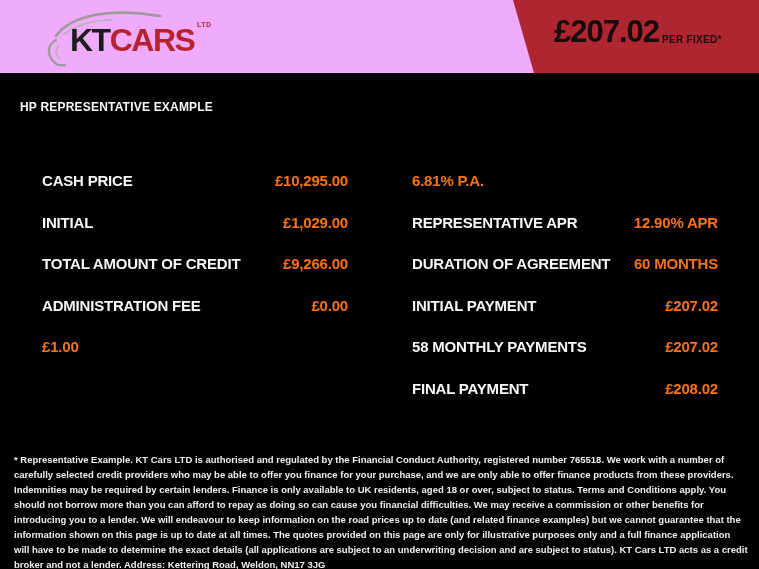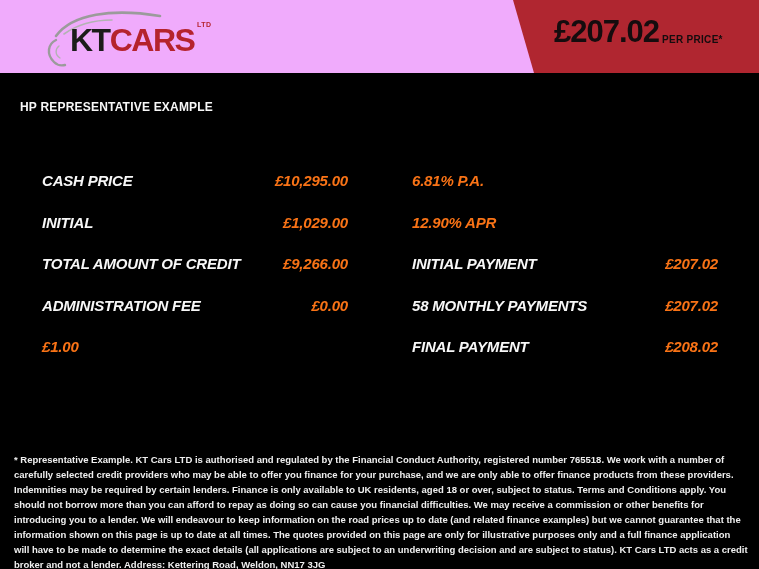--- a/index.html
+++ b/index.html
@@ -31,21 +31,21 @@
     color:#150c0e; letter-spacing:0.3px;
   }
   
   .page-title {
     position:absolute; left:20px; top:100px; color:#f7f7f7;
     font-size:12px; font-weight:700; letter-spacing:0.2px;
   }
   .fin-col { position:absolute; top:160px; }
   .fin-col.left  { left:42px;  width:306px; }
   .fin-col.right { left:412px; width:306px; }
-  .fin-row { height:41.5px; display:flex; justify-content:space-between; align-items:center;font-style:italic; }
+  .fin-row { height:41.5px; display:flex; justify-content:space-between; align-items:center; }
   .fin-label { color:#f7f7f7; font-size:15px; font-weight:700; letter-spacing:-0.2px; white-space:nowrap; }
   .fin-value { color:#f97316; font-size:15px; font-weight:700; letter-spacing:-0.2px; white-space:nowrap; }
   
   .disclaimer {
     position:absolute; left:14px; top:452px; width:734px;
     color:#efefef; font-size:9.5px; font-weight:700; line-height:15px;
     letter-spacing:0; text-align:left;
   }
 </style>
 </head>
@@ -60,21 +60,21 @@
         <path d="M22 28 C 36 18, 52 14, 70 14" fill="none" stroke="#b3b3b3" stroke-width="1.6" stroke-linecap="round"></path>
         <path d="M14 34 C 6 38, 4 48, 12 56 C 15 59, 19 60, 23 59" fill="none" stroke="#9b9b9b" stroke-width="2.4" stroke-linecap="round"></path>
         <path d="M17 40 C 13 43, 13 49, 18 52" fill="none" stroke="#b3b3b3" stroke-width="1.4" stroke-linecap="round"></path>
       </svg>
       <div class="logo-text"><span class="logo-kt">KT</span><span class="logo-cars">CARS</span></div>
       <span class="logo-ltd">LTD</span>
     </div>
 
     <div class="ribbon">
       <span class="ribbon-price">£207.02</span>
-      <span class="ribbon-permonth">PER PRICE*</span>
+      <span class="ribbon-permonth">PER FIXED*</span>
     </div>
   </header>
 
   <h1 class="page-title">HP REPRESENTATIVE EXAMPLE</h1>
 
   <div class="fin-col left">
     <div class="fin-row">
       <span class="fin-label">CASH PRICE</span>
       <span class="fin-value">£10,295.00</span>
     </div>
@@ -93,21 +93,26 @@
     <div class="fin-row">
       <span class="fin-value">£1.00</span>
     </div>
   </div>
 
   <div class="fin-col right">
     <div class="fin-row">
       <span class="fin-value">6.81% P.A.</span>
     </div>
     <div class="fin-row">
+      <span class="fin-label">REPRESENTATIVE APR</span>
       <span class="fin-value">12.90% APR</span>
+    </div>
+    <div class="fin-row">
+      <span class="fin-label">DURATION OF AGREEMENT</span>
+      <span class="fin-value">60 MONTHS</span>
     </div>
     <div class="fin-row">
       <span class="fin-label">INITIAL PAYMENT</span>
       <span class="fin-value">£207.02</span>
     </div>
     <div class="fin-row">
       <span class="fin-label">58 MONTHLY PAYMENTS</span>
       <span class="fin-value">£207.02</span>
     </div>
     <div class="fin-row">

